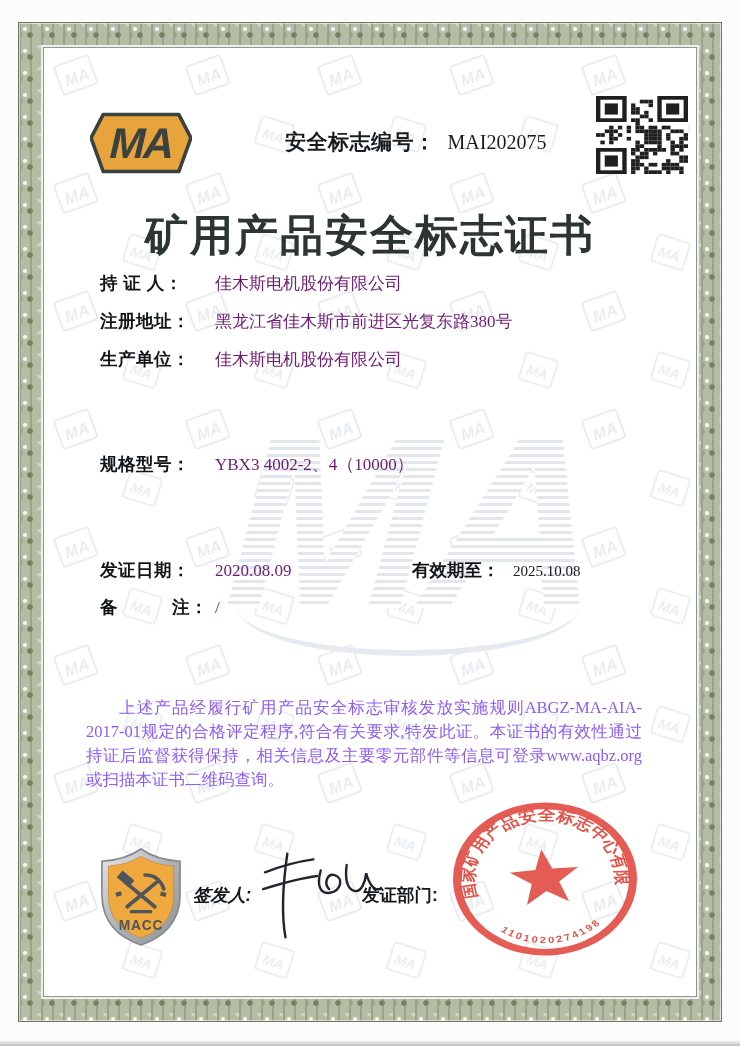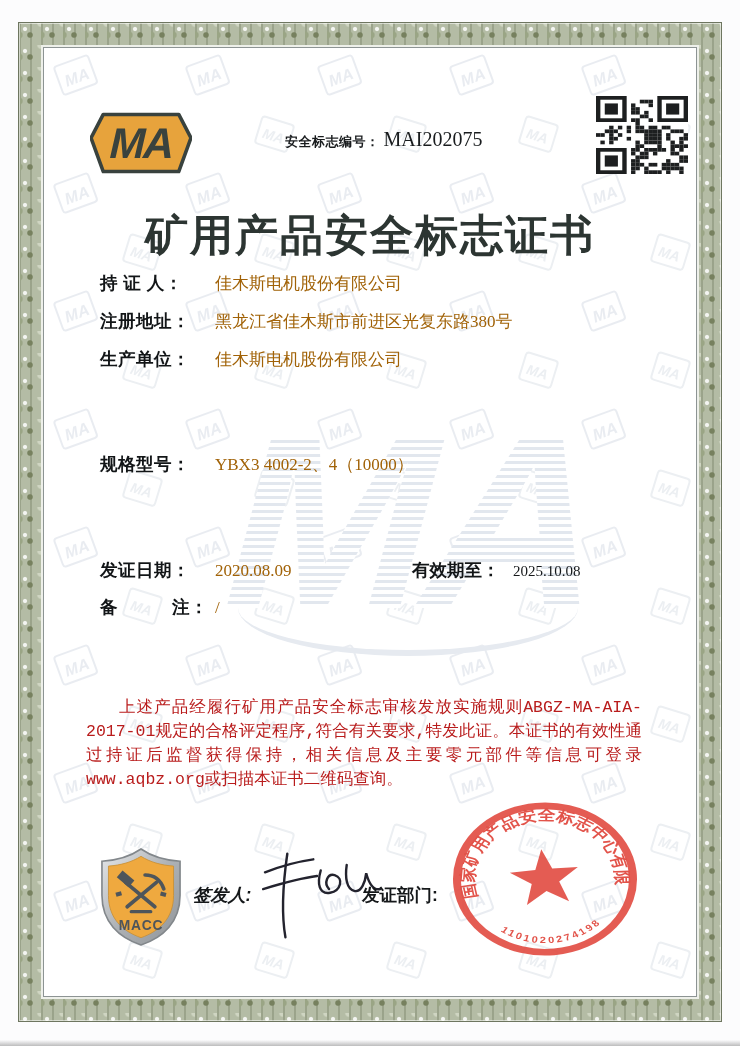--- a/index.html
+++ b/index.html
@@ -40,44 +40,44 @@
     transform:skewX(-4deg);
   }
   .wm-swoosh{
     position:absolute;left:238px;top:560px;width:340px;height:90px;z-index:1;
     border:0;border-bottom:6px solid #e6eaf0;border-radius:50%;pointer-events:none;
   }
   .content{position:absolute;inset:0;z-index:2;}
   
   .ma-logo{position:absolute;left:90px;top:112px;width:102px;height:62px;}
   .cert-no{position:absolute;left:285px;top:128px;white-space:nowrap;}
-  .cert-no .lab{font-weight:bold;font-size:13px;letter-spacing:.5px;color:#191c1e;}
-  .cert-no .num{font-family:"Liberation Serif",serif;font-size:20px;color:#191c1e;margin-left:4px;}
+  .cert-no .lab{font-weight:bold;font-size:21px;letter-spacing:.5px;color:#191c1e;}
+  .cert-no .num{font-family:"Liberation Serif",serif;font-size:20px;color:#191c1e;margin-left:12px;}
   .qr{position:absolute;left:596px;top:96px;width:92px;height:78px;}
   .doc-title{
     position:absolute;left:0;top:207px;width:100%;text-align:center;
     font-family:"Liberation Serif",serif;font-weight:bold;font-size:43px;
     color:#2c3532;letter-spacing:2px;
   }
   
   .row{position:absolute;left:100px;white-space:nowrap;}
   .row .lab{display:inline-block;width:115px;font-weight:bold;font-size:17.5px;color:#121517;letter-spacing:.5px;vertical-align:baseline;}
-  .row .val{font-size:17px;font-family:"Liberation Serif",serif;color:#a16207;}
+  .row .val{font-size:17px;font-family:"Liberation Serif",serif;color:#701a75;}
   .r1{top:271px}.r2{top:309px}.r3{top:347px}.r4{top:385px}.r5{top:416px}
   .r6{top:452px}.r7{top:487px}.r8{top:522px}.r9{top:558px}.r10{top:595px}
   .r7 .lab{width:auto;margin-right:14px;}
   .r7 .val{font-size:15.5px;}
   .r9 .val{display:inline-block;width:197px;}
   .r9 .lab2{display:inline-block;width:101px;font-weight:bold;font-size:17.5px;color:#121517;}
   .r9 .val2{font-size:15px;font-family:"Liberation Serif",serif;}
   
   .declaration{
     position:absolute;left:86px;top:696px;width:556px;
-    font-family:Liberation Mono, monospace;font-size:16.5px;line-height:24px;
-    text-align:justify;text-indent:2em;color:#b91c1c;
+    font-family:Liberation Serif, serif;font-size:16.5px;line-height:24px;
+    text-align:justify;text-indent:2em;color:#8b5cf6;
   }
   
   .macc-badge{position:absolute;left:93px;top:843px;width:96px;height:108px;}
   .signer-label{position:absolute;left:193px;top:883px;font-weight:bold;font-size:17.5px;font-style:italic;}
   .signature{position:absolute;left:252px;top:840px;}
   .issuer-label{position:absolute;left:362px;top:883px;font-weight:bold;font-size:17.5px;}
   .stamp{position:absolute;left:450px;top:800px;mix-blend-mode:multiply;opacity:.93;}
   .scan-shadow{position:absolute;left:0;bottom:0;width:100%;height:6px;
     background:linear-gradient(180deg,rgba(0,0,0,0),rgba(70,70,70,.35));}
 </style>

